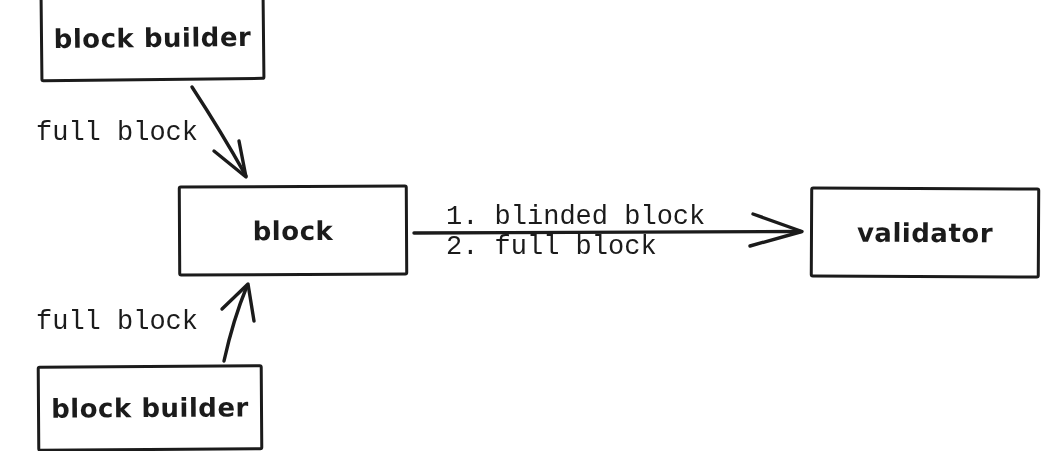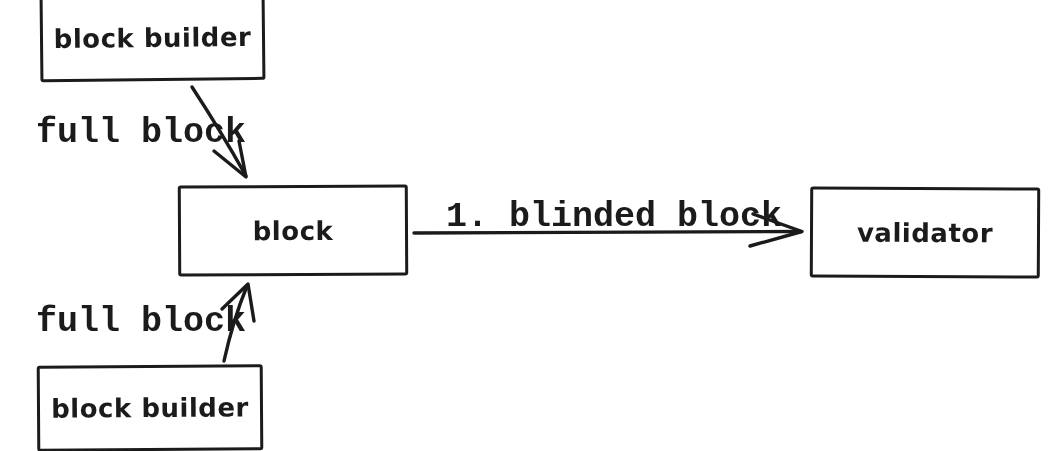--- a/index.html
+++ b/index.html
@@ -42,22 +42,22 @@
     letter-spacing: 0.5px;
     line-height: 30px;
   }
   .node-builder-top    { left: 40px;  top: -6px;  width: 225px; height: 87px; transform: rotate(-0.6deg); }
   .node-relay          { left: 178px; top: 185px; width: 230px; height: 91px; transform: rotate(-0.3deg); }
   .node-validator      { left: 810px; top: 187px; width: 230px; height: 91px; transform: rotate(0.3deg); }
   .node-builder-bottom { left: 37px;  top: 365px; width: 226px; height: 86px; transform: rotate(-0.4deg); }
   .edge-label {
     position: absolute;
     font-family: "Liberation Mono", "DejaVu Sans Mono", monospace;
-    font-weight: bold;
-    font-size: 35px;
+    font-weight: normal;
+    font-size: 27px;
     line-height: 28px;
     white-space: pre;
     color: var(--ink);
   }
   .label-full-block-top    { left: 36px;  top: 119px; }
   .label-full-block-bottom { left: 36px;  top: 308px; }
   .label-blinded-block     { left: 446px; top: 203px; text-align: right; }
   .label-full-block-2      { left: 446px; top: 233px; }
 </style>
 </head>
@@ -97,14 +97,15 @@
     </span>
   </div>
 
   <div class="node node-builder-bottom">
     <span>block builder</span>
   </div>
 
   <div class="edge-label label-full-block-top">full block</div>
   <div class="edge-label label-full-block-bottom">full block</div>
   <div class="edge-label label-blinded-block">1. blinded block</div>
+  <div class="edge-label label-full-block-2">2. full block</div>
 
 </div>
 
 </body></html>

